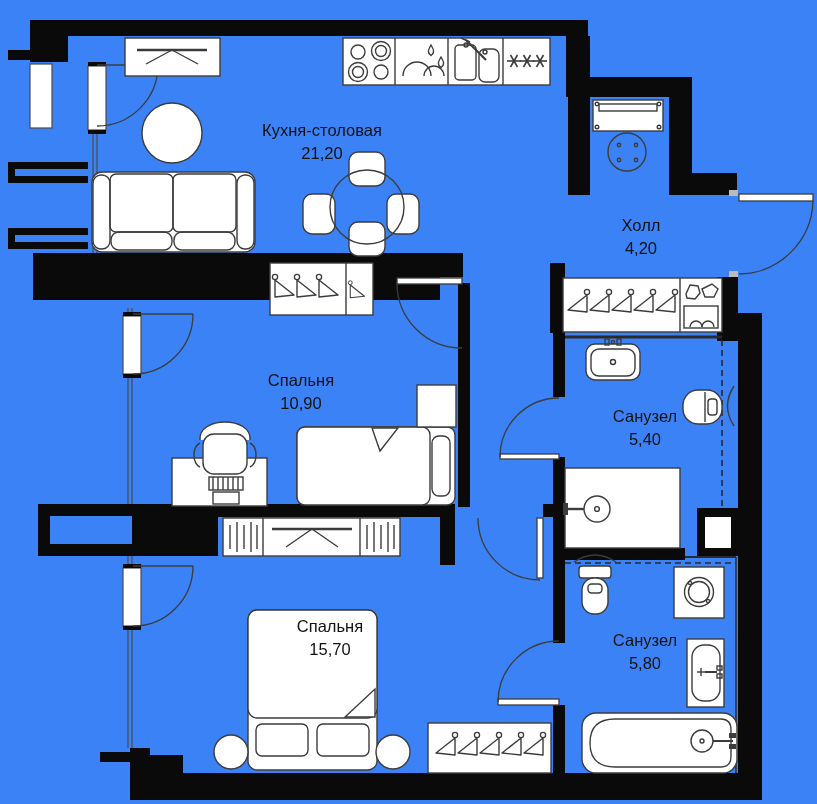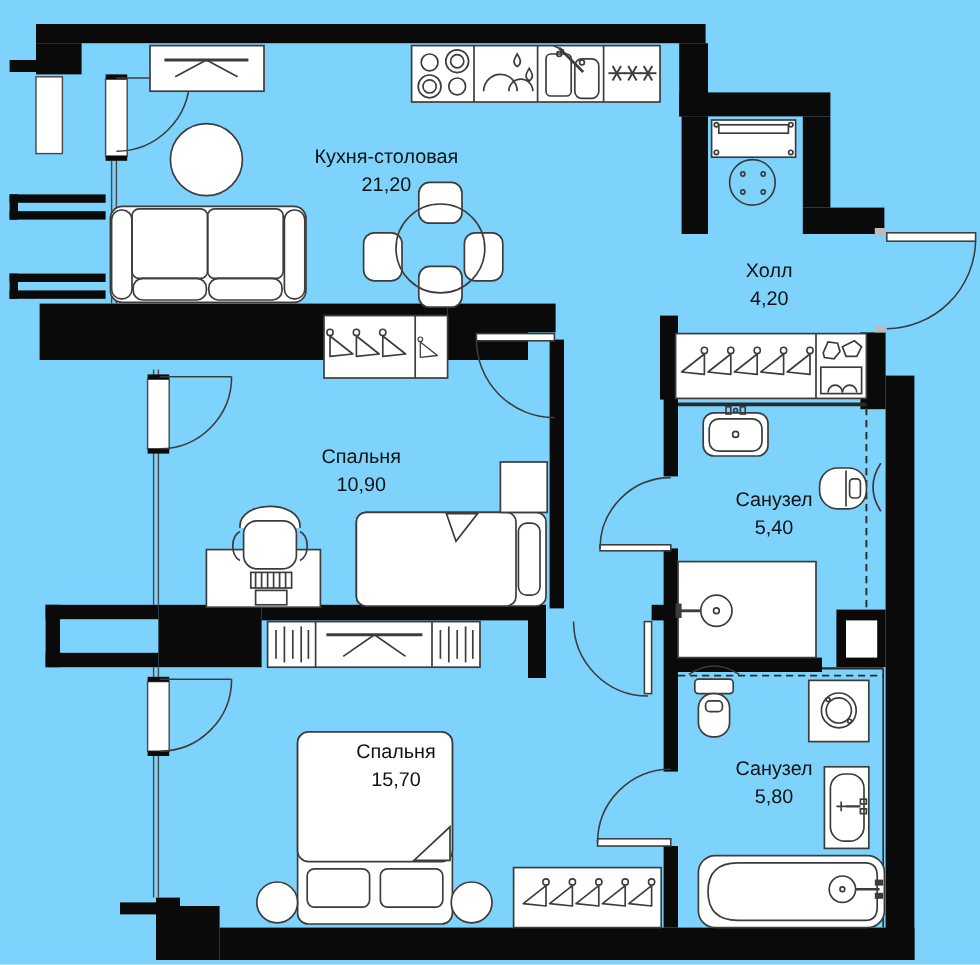--- a/index.html
+++ b/index.html
@@ -1,16 +1,16 @@
 <!DOCTYPE html>
 <html><head>
 <meta charset="utf-8">
 <style>
   html,body{margin:0;padding:0;background:#ffffff;}
-  .stage{width:817px;height:804px;position:relative;background:#7dd3fc;overflow:hidden;}
+  .stage{width:817px;height:804px;position:relative;background:#3b82f6;overflow:hidden;}
   svg{display:block;}
   .room-label{font-family:"Liberation Sans","DejaVu Sans",sans-serif;font-size:16.5px;fill:#111111;}
 </style>
 </head>
 <body>
 
 <div class="stage">
 <svg width="817" height="804" viewBox="0 0 817 804" xmlns="http://www.w3.org/2000/svg">
 
   <defs>

